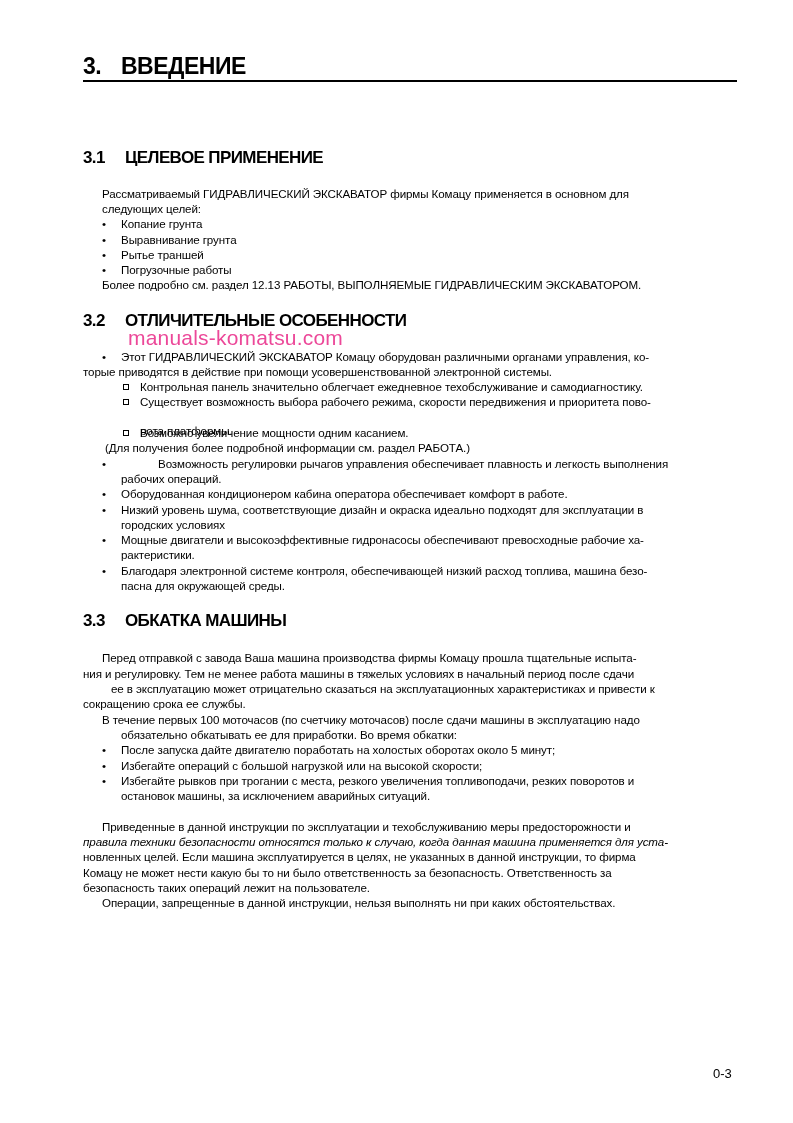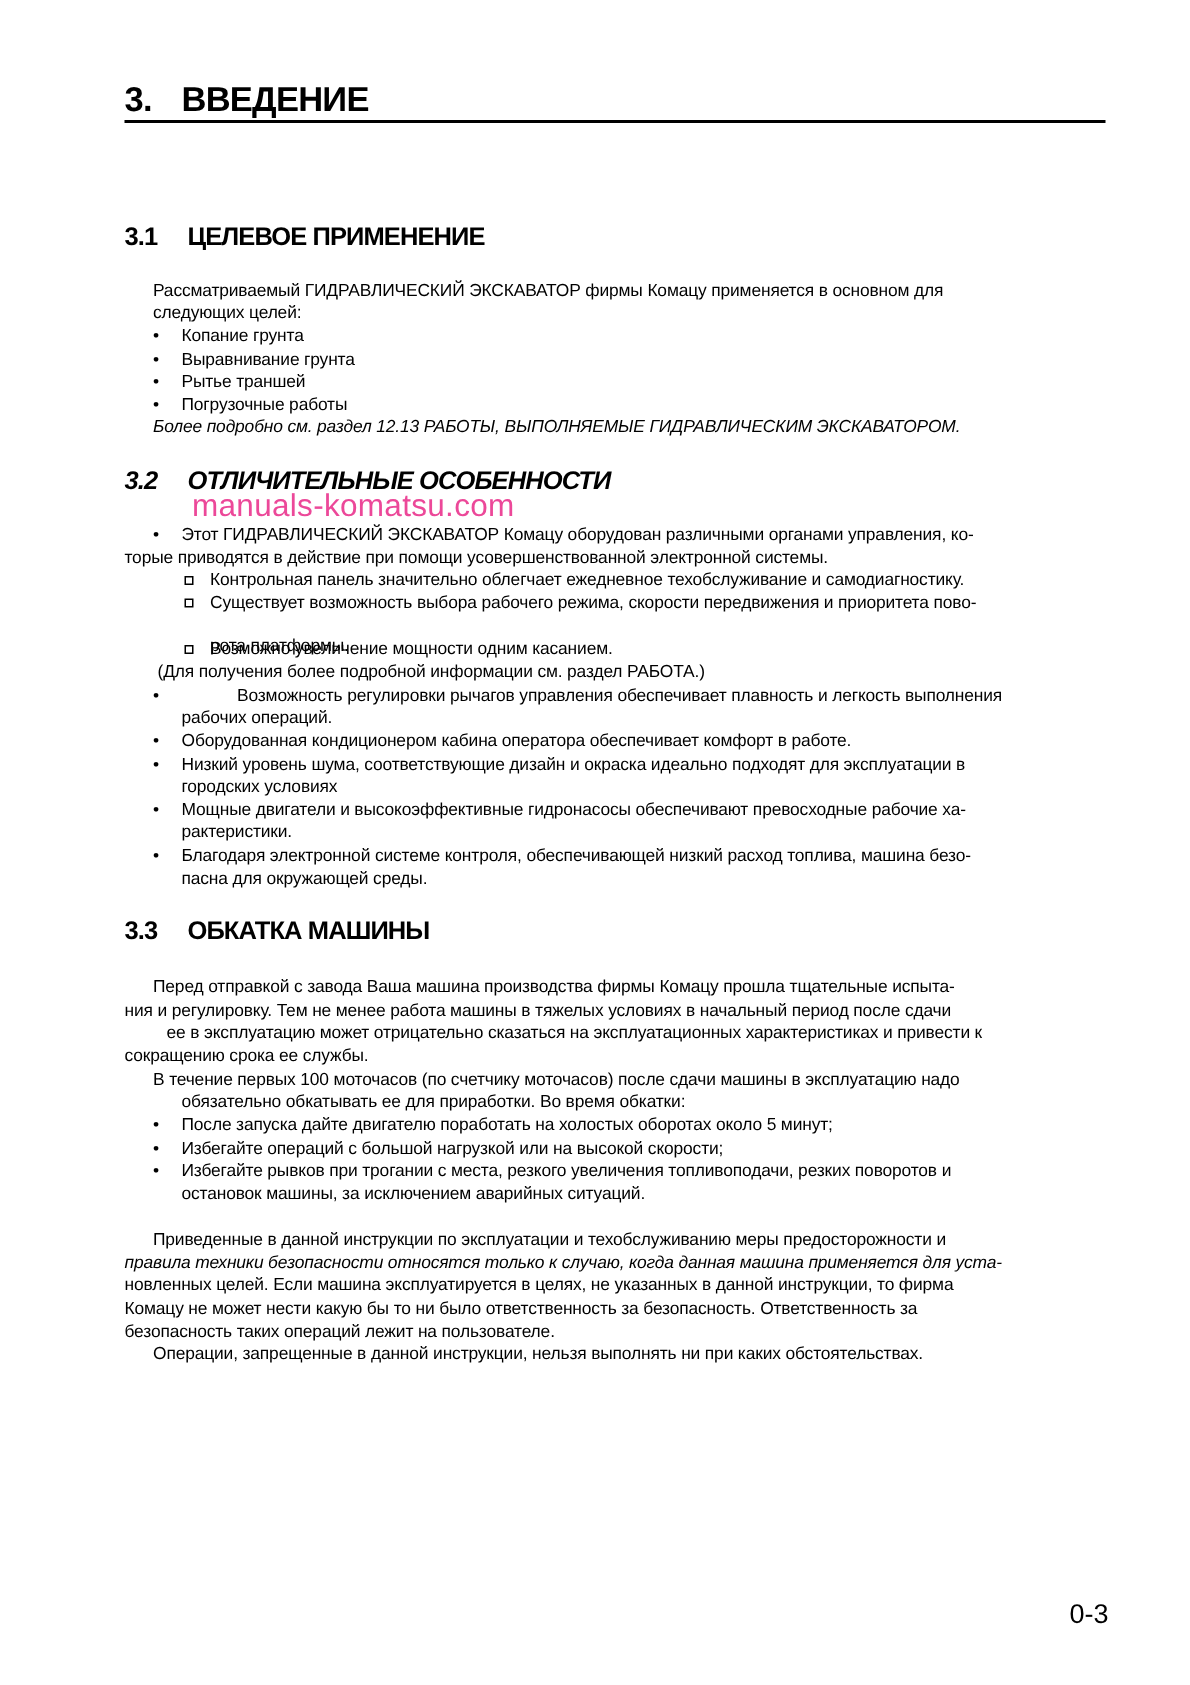--- a/index.html
+++ b/index.html
@@ -11,21 +11,21 @@
   .page-title .num { display: inline-block; width: 38px; }
   .sec-h { position: absolute; left: 83px; font-size: 17px; font-weight: bold;
     letter-spacing: -0.6px; line-height: 20px; }
   .sec-h .num { display: inline-block; width: 42px; }
   .txt { position: absolute; font-size: 11.6px; line-height: 15.2px; letter-spacing: -0.1px;
          white-space: nowrap; text-align: center; }
   .bul { position: absolute; font-size: 11.6px; line-height: 15.2px; }
   .sq { position: absolute; width: 4px; height: 4px; border: 1px solid #000; }
   .watermark { position: absolute; left: 128px; top: 327px; font-size: 21px; line-height: 22px;
     color: #ec4899; letter-spacing: 0.2px; }
-  .page-num { position: absolute; left: 713px; top: 1066px; font-size: 18px; }
+  .page-num { position: absolute; left: 713px; top: 1066px; font-size: 13px; }
 </style>
 </head>
 <body>
 
 <div class="page-title">
   <span class="num">3.</span><span>ВВЕДЕНИЕ</span>
 </div>
 
 <div class="sec-h" style="top:148px;">
   <span class="num">3.1</span><span>ЦЕЛЕВОЕ ПРИМЕНЕНИЕ</span>
@@ -34,23 +34,23 @@
 <div class="txt" style="left:102px; top:201px;">следующих целей:</div>
 
 <div class="bul" style="left:102px; top:216px;">•</div>
 <div class="txt" style="left:121px; top:216px;">Копание грунта</div>
 <div class="bul" style="left:102px; top:232px;">•</div>
 <div class="txt" style="left:121px; top:232px;">Выравнивание грунта</div>
 <div class="bul" style="left:102px; top:247px;">•</div>
 <div class="txt" style="left:121px; top:247px;">Рытье траншей</div>
 <div class="bul" style="left:102px; top:262px;">•</div>
 <div class="txt" style="left:121px; top:262px;">Погрузочные работы</div>
-<div class="txt" style="left:102px; top:277px;font-style:italic;">Более подробно см. раздел 12.13 РАБОТЫ, ВЫПОЛНЯЕМЫЕ ГИДРАВЛИЧЕСКИМ ЭКСКАВАТОРОМ.</div>
+<div class="txt" style="left:102px; top:277px;">Более подробно см. раздел 12.13 РАБОТЫ, ВЫПОЛНЯЕМЫЕ ГИДРАВЛИЧЕСКИМ ЭКСКАВАТОРОМ.</div>
 
-<div class="sec-h" style="top:311px;font-style:italic;">
+<div class="sec-h" style="top:311px;">
   <span class="num">3.2</span><span>ОТЛИЧИТЕЛЬНЫЕ ОСОБЕННОСТИ</span>
 </div>
 <div class="watermark">manuals-komatsu.com</div>
 
 <div class="bul" style="left:102px; top:349px;">•</div>
 <div class="txt" style="left:121px; top:349px;">Этот ГИДРАВЛИЧЕСКИЙ ЭКСКАВАТОР Комацу оборудован различными органами управления, ко-</div>
 <div class="txt" style="left:83px; top:364px;">торые приводятся в действие при помощи усовершенствованной электронной системы.</div>
 
 <div class="sq" style="left:123px; top:384px;"></div>
 <div class="txt" style="left:140px; top:379px;">Контрольная панель значительно облегчает ежедневное техобслуживание и самодиагностику.</div>

